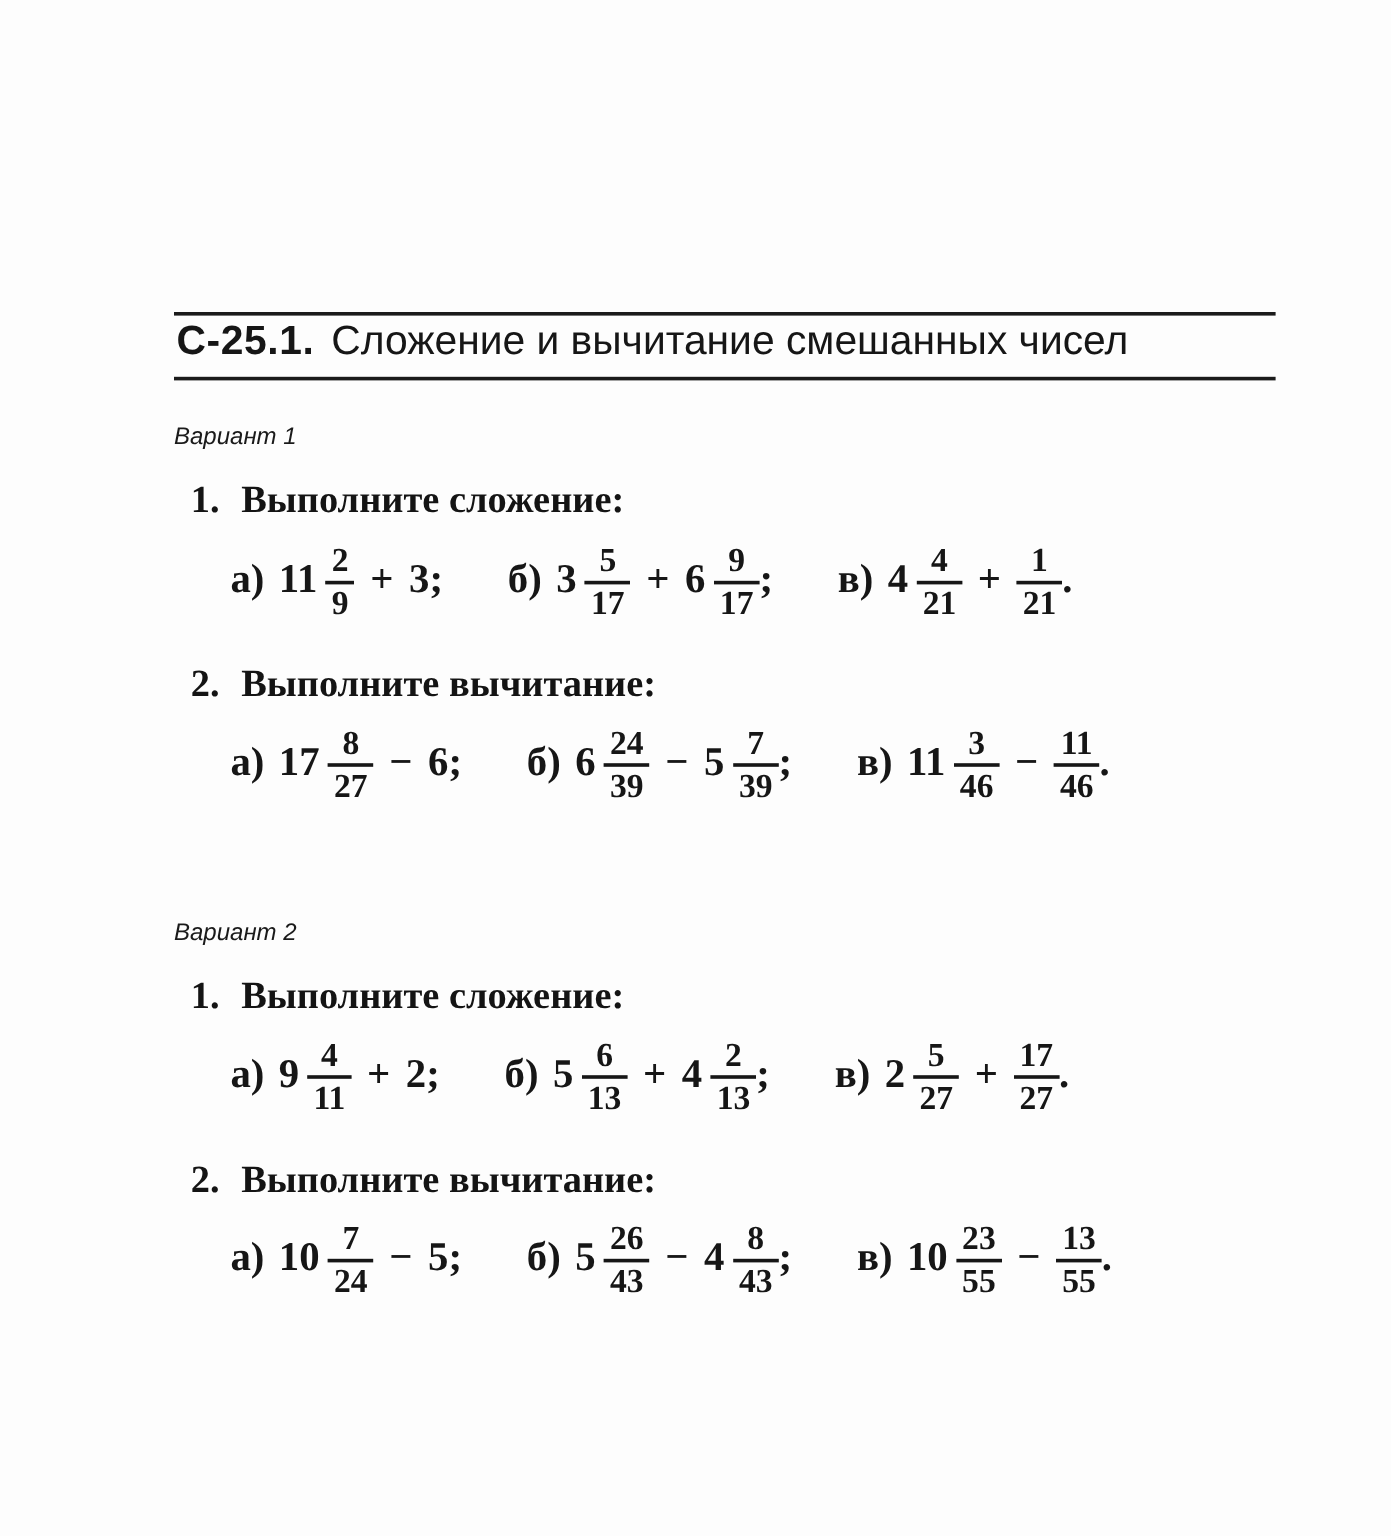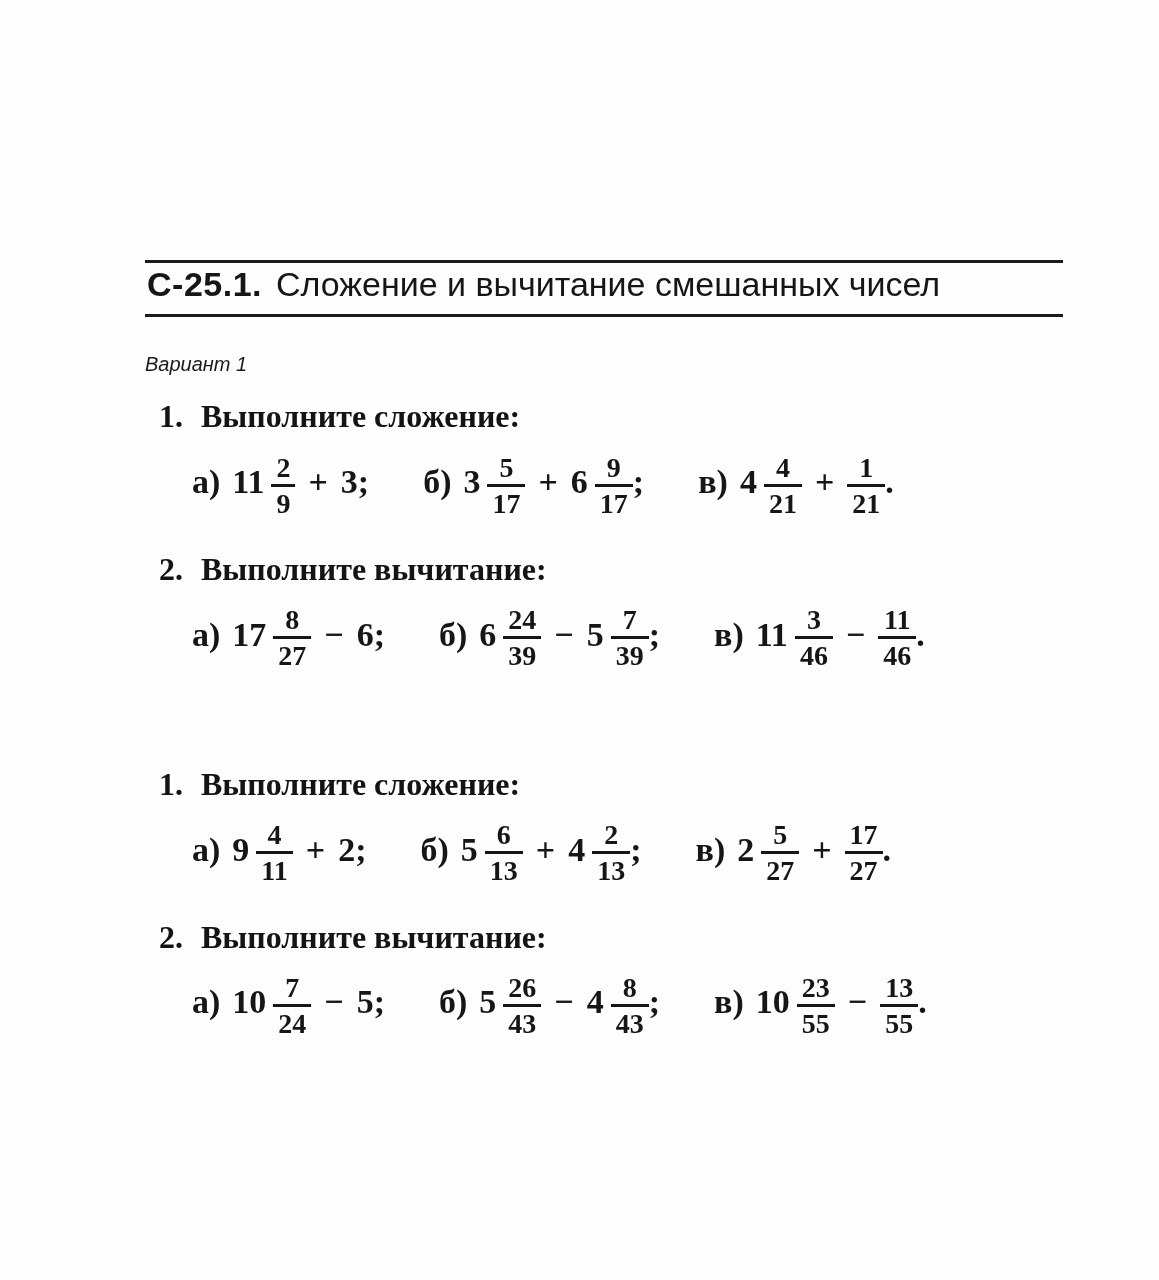--- a/index.html
+++ b/index.html
@@ -161,20 +161,21 @@
 
   <div class="problem">
     <span class="plabel">в)</span><span class="pexpr"><span class="whole">11</span><span class="frac"><span class="num">3</span><span class="den">46</span></span><span class="op">−</span><span class="frac"><span class="num">11</span><span class="den">46</span></span><span class="end">.</span></span>
   </div>
 </div>
   </div>
 </div>
   </section>
 
   <section class="variant">
+    <h2 class="variant-name">Вариант 2</h2>
     <div class="tasks">
   <div class="task">
     <h3 class="task-title">
       <span class="task-num">1. </span><span class="task-text">Выполните сложение:</span>
     </h3>
     <div class="problems">
   <div class="problem">
     <span class="plabel">а)</span><span class="pexpr"><span class="whole">9</span><span class="frac"><span class="num">4</span><span class="den">11</span></span><span class="op">+</span><span class="whole">2</span><span class="end">;</span></span>
   </div>
 

